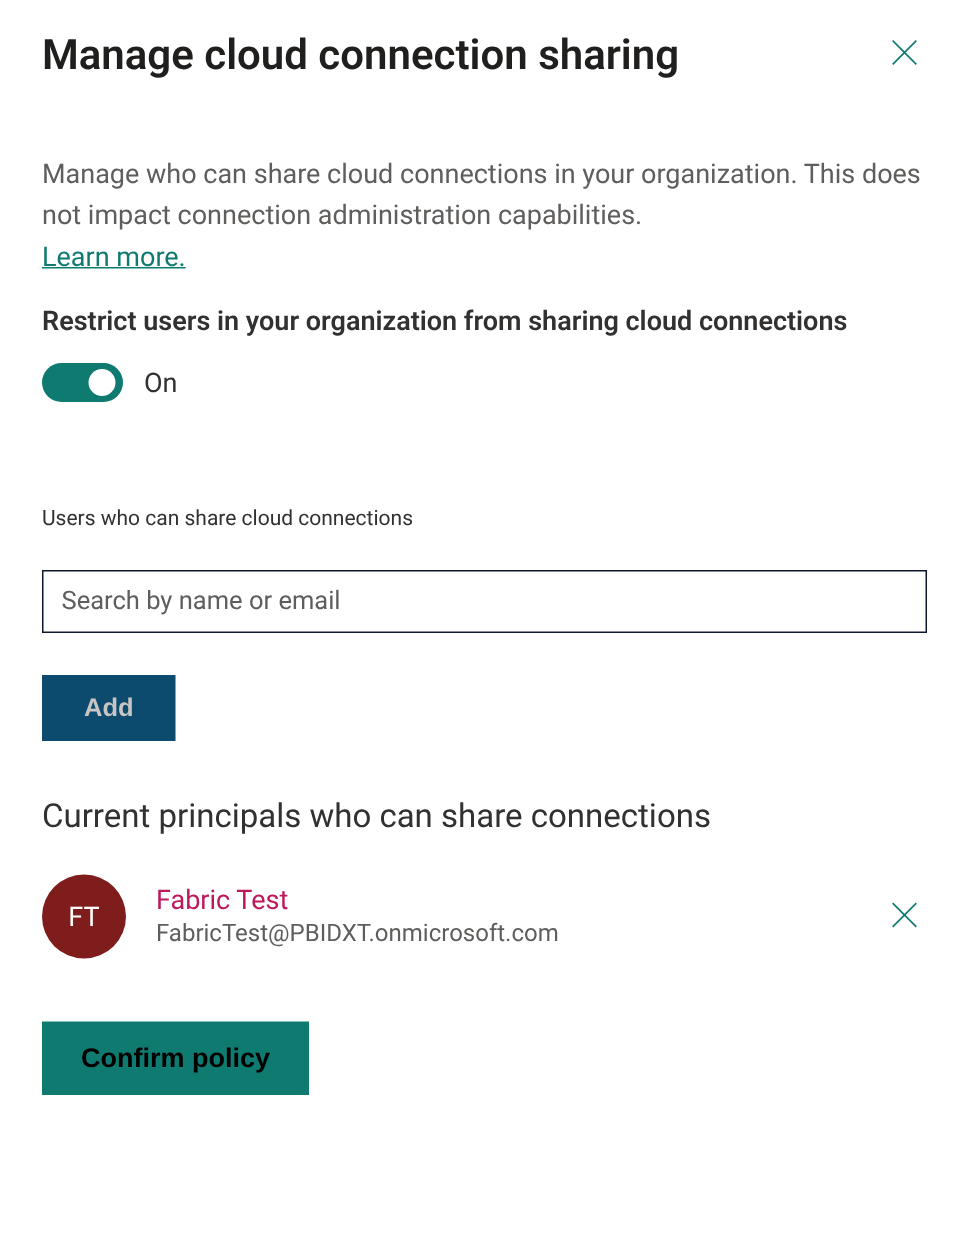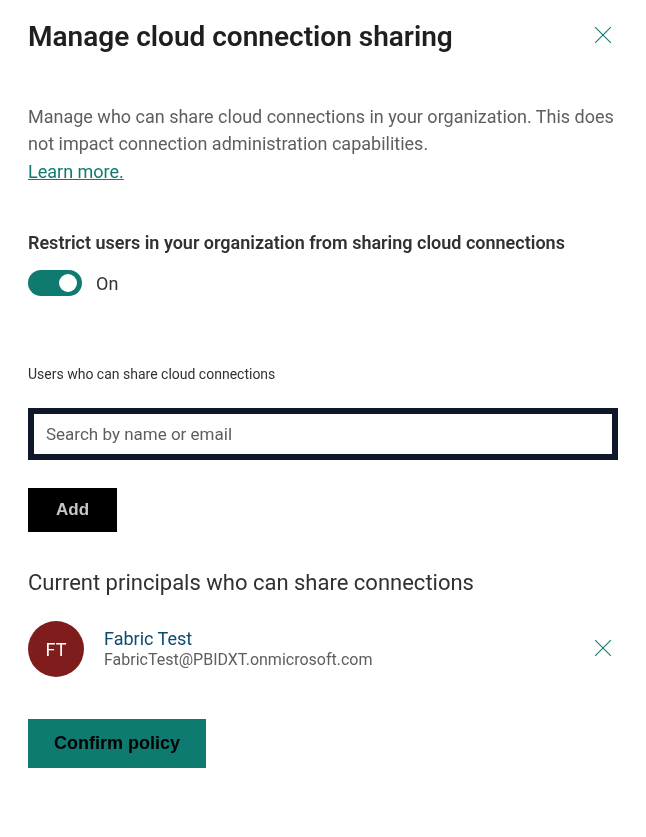--- a/index.html
+++ b/index.html
@@ -45,21 +45,21 @@
       line-height: 1.5;
       color: #605e5c;
       margin-bottom: 4px;
     }
     .learn-more {
       font-size: 18px;
       color: #0f7a6f;
       text-decoration: underline;
       cursor: pointer;
       display: inline-block;
-      margin-bottom: 48px;
+      margin-bottom: 20px;
     }
     .restrict-label {
       font-size: 18px;
       font-weight: 600;
       color: #323130;
       line-height: 1.45;
       margin-bottom: 14px;
     }
     .toggle-row {
       display: flex;
@@ -94,30 +94,30 @@
     .section-heading {
       font-size: 14px;
       font-weight: 400;
       color: #323130;
       margin-bottom: 26px;
     }
     .search-input {
       width: 100%;
       padding: 10px 12px;
       font-size: 17px;
-      border: 6px solid #0f172a;
+      border: 1px solid #0f172a;
       font-family: inherit;
       color: #a16207;
       margin-bottom: 28px;
     }
     .search-input::placeholder {
       color: #605e5c;
     }
     .add-btn {
-      background: #000000;
+      background: #0c4a6e;
       border: none;
       color: #c8c6c4;
       font-size: 17px;
       font-weight: 600;
       padding: 12px 28px;
       cursor: not-allowed;
       margin-bottom: 38px;
     }
     .principals-heading {
       font-size: 22px;
@@ -142,21 +142,21 @@
       justify-content: center;
       font-size: 18px;
       font-weight: 400;
       flex-shrink: 0;
     }
     .principal-info {
       flex: 1;
     }
     .principal-name {
       font-size: 18px;
-      color: #0c4a6e;
+      color: #be185d;
       line-height: 1.3;
     }
     .principal-email {
       font-size: 16px;
       color: #605e5c;
       line-height: 1.3;
     }
     .remove-btn {
       background: none;
       border: none;

